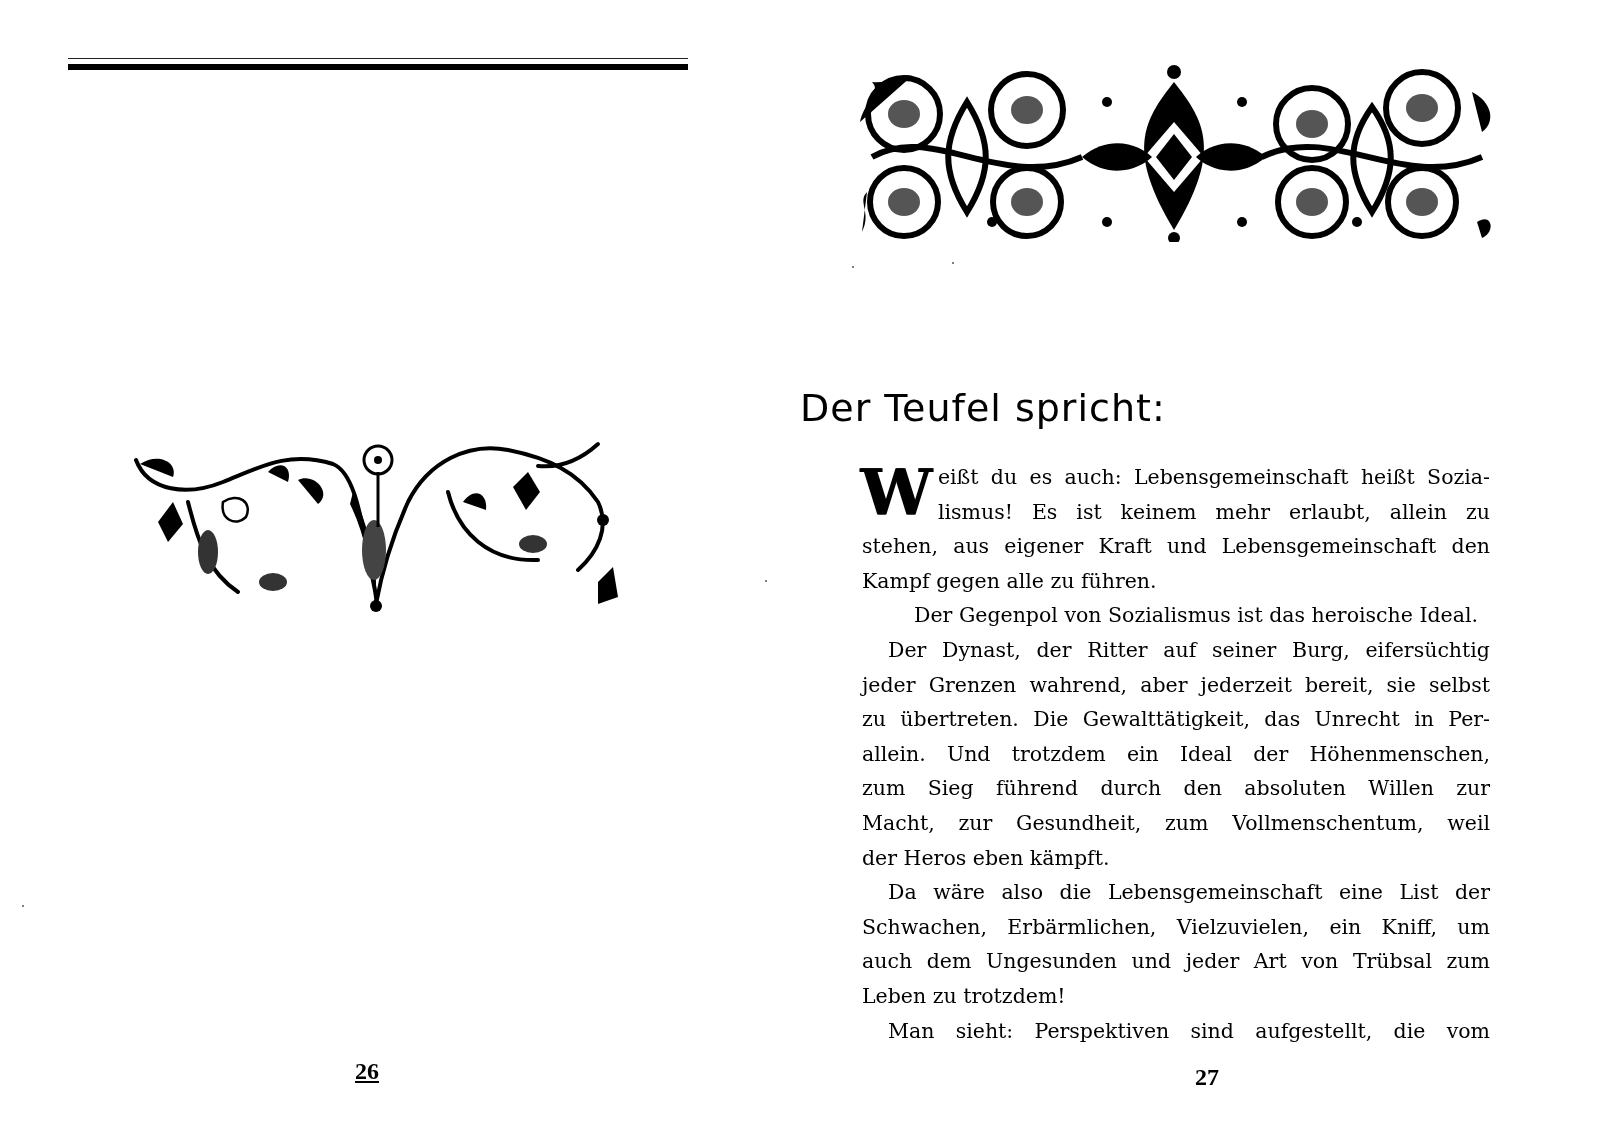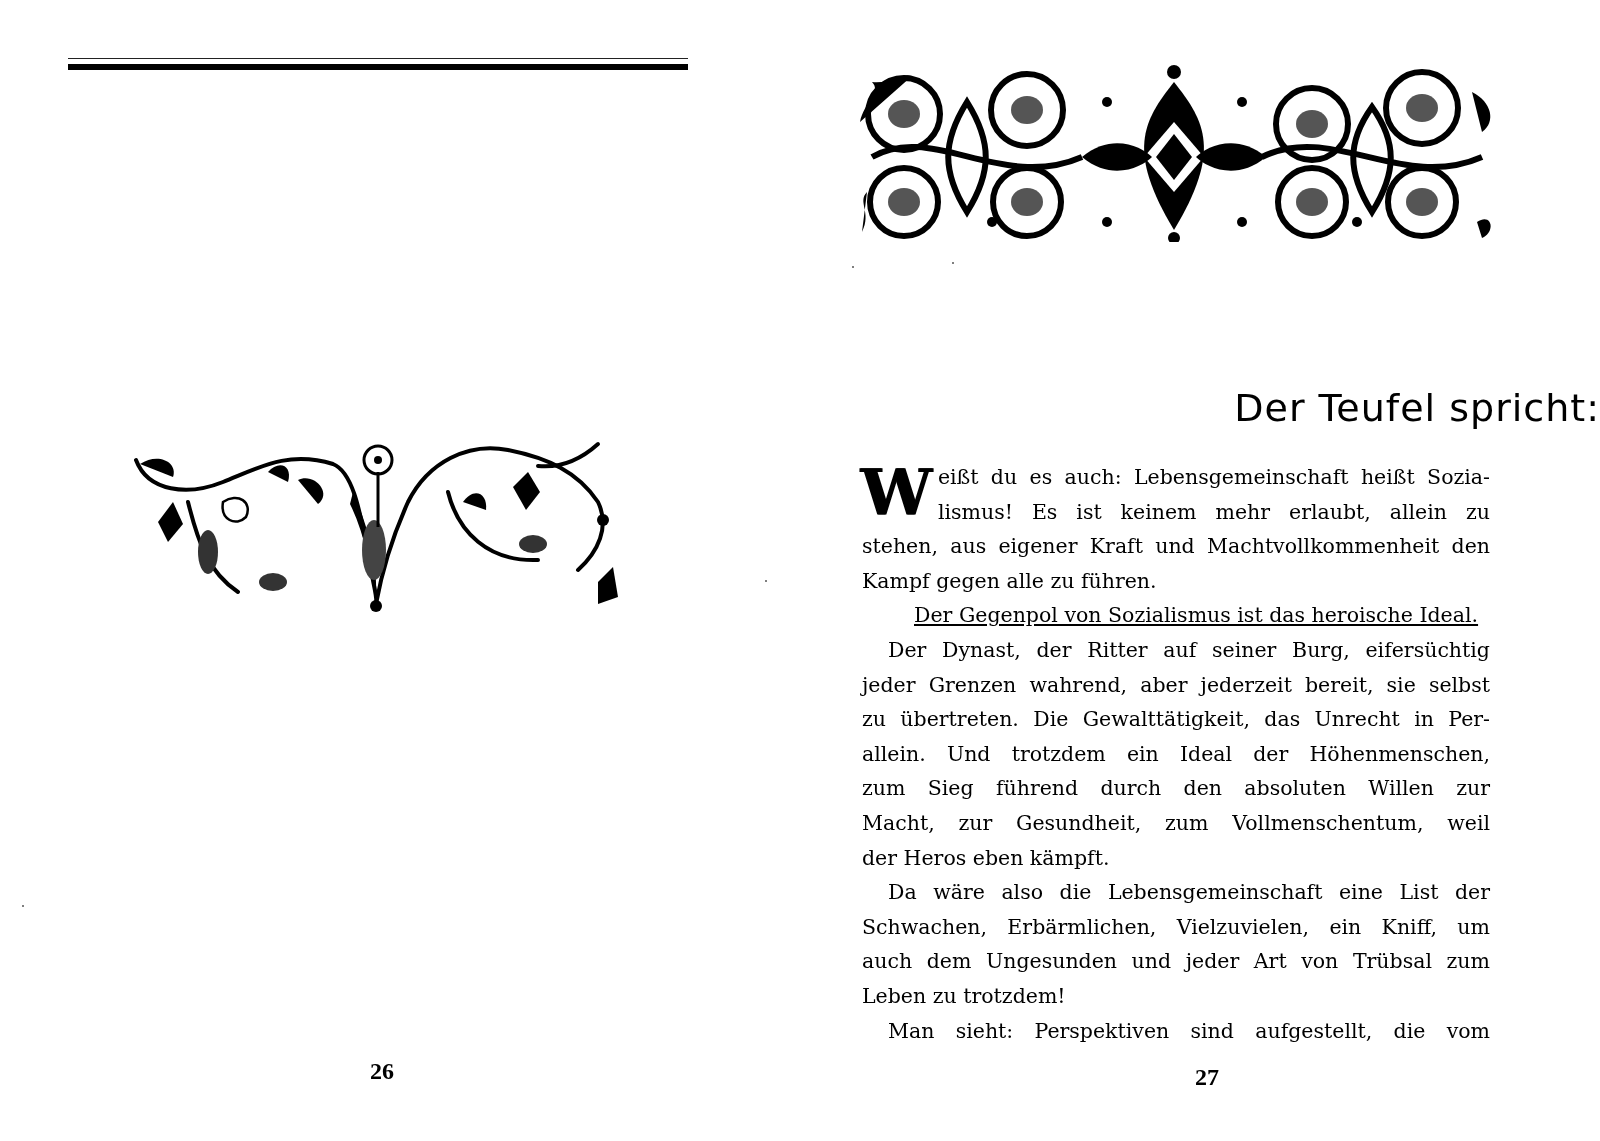--- a/index.html
+++ b/index.html
@@ -11,31 +11,31 @@
 
   .rule { position:absolute; left:68px; top:58px; width:620px; }
   .rule .thin { height:1px; background:#222; margin-bottom:5px; }
   .rule .thick { height:6px; background:#000; }
 
   .vignette { position:absolute; left:128px; top:432px; width:492px; height:180px; }
   .headpiece { position:absolute; left:52px; top:62px; width:644px; height:180px; }
 
   .page-number { position:absolute; font-family:"Liberation Serif", serif;
                  font-weight:bold; font-size:24px; color:#000; }
-  .pn-left { left:370px; top:1058px; }
+  .pn-left { left:355px; top:1058px;text-decoration:underline; }
   .pn-right { left:355px; top:1064px;margin-left:40px; }
 
-  .chapter-title { position:absolute; left:0; top:386px; width:800px; text-align:right;
+  .chapter-title { position:absolute; left:0; top:386px; width:800px; text-align:left;
                    font-family:"DejaVu Sans", sans-serif; font-size:38px; letter-spacing:1px; color:#000; }
 
   .body-text { position:absolute; left:62px; top:460px; width:628px;
                font-family:"DejaVu Serif", serif; font-size:20.5px; line-height:34.6px;
                color:#000; text-align:justify; }
   .body-text p { margin:0; }
-  .body-text p.indent { text-indent:26px;text-decoration:underline; }
+  .body-text p.indent { text-indent:26px; }
   .dropcap { float:left; font-family:"DejaVu Serif", serif; font-weight:bold; font-size:64px;
              line-height:58px; margin:4px 6px 0 -2px; color:#000;
              text-shadow: 1px 0 0 #000, -1px 0 0 #fff; }
   .line { display:block; text-align:justify; text-align-last:justify; white-space:nowrap; }
   .line.last { text-align-last:left; }
   .speck { position:absolute; width:2px; height:2px; background:#555; border-radius:1px; }
 </style>
 </head>
 <body>
 
@@ -130,21 +130,21 @@
   <div class="speck" style="left:52px;top:266px;"></div>
   <div class="speck" style="left:152px;top:262px;"></div>
 
   <div class="chapter-title">Der Teufel spricht:</div>
 
   <div class="body-text">
     <p>
       <span class="dropcap">W</span>
       <span class="line">eißt du es auch: Lebensgemeinschaft heißt Sozia-</span>
       <span class="line">lismus! Es ist keinem mehr erlaubt, allein zu</span>
-      <span class="line" style="clear:left;">stehen, aus eigener Kraft und Machtvollkommenheit den</span>
+      <span class="line" style="clear:left;">stehen, aus eigener Kraft und Lebensgemeinschaft den</span>
       <span class="line last">Kampf gegen alle zu führen.</span>
     </p>
     <p class="indent">
       <span class="line last" style="padding-left:26px;">Der Gegenpol von Sozialismus ist das heroische Ideal.</span>
     </p>
     <p>
       <span class="line" style="padding-left:26px;">Der Dynast, der Ritter auf seiner Burg, eifersüchtig</span>
       <span class="line">jeder Grenzen wahrend, aber jederzeit bereit, sie selbst</span>
       <span class="line">zu übertreten. Die Gewalttätigkeit, das Unrecht in Per-</span>
       <span class="line">allein. Und trotzdem ein Ideal der Höhenmenschen,</span>

